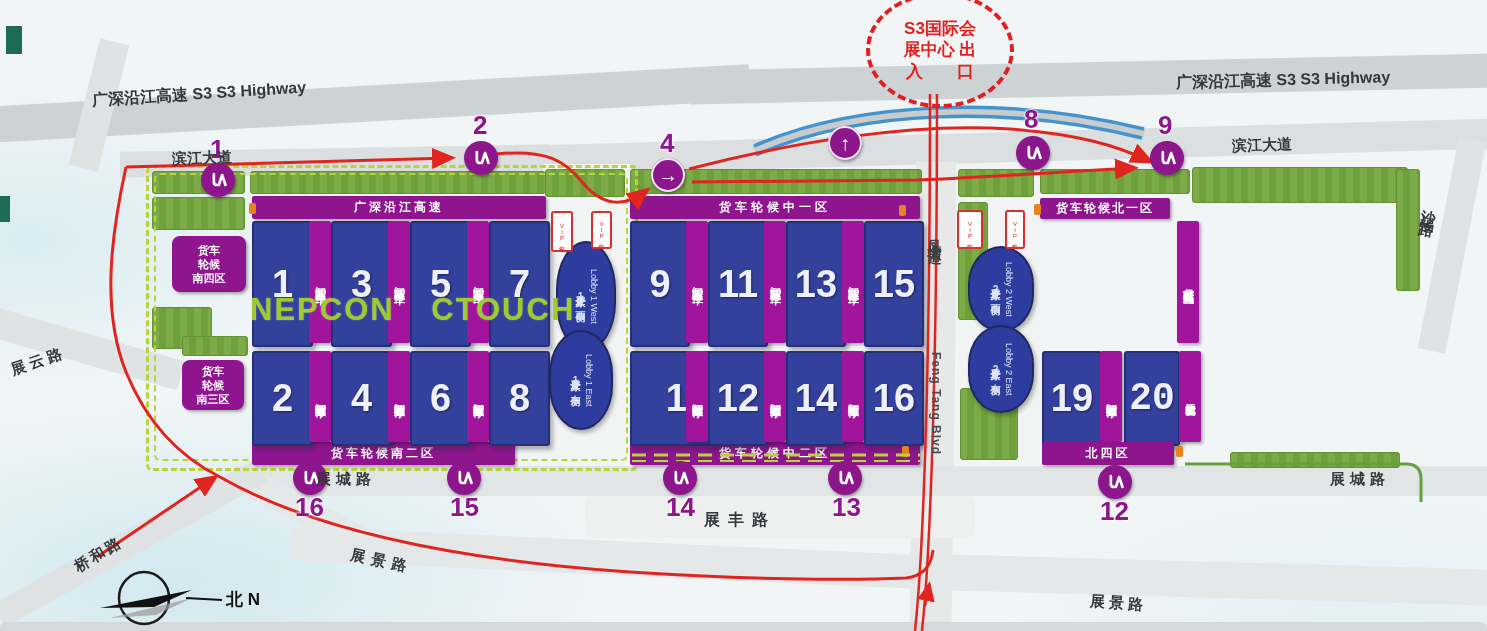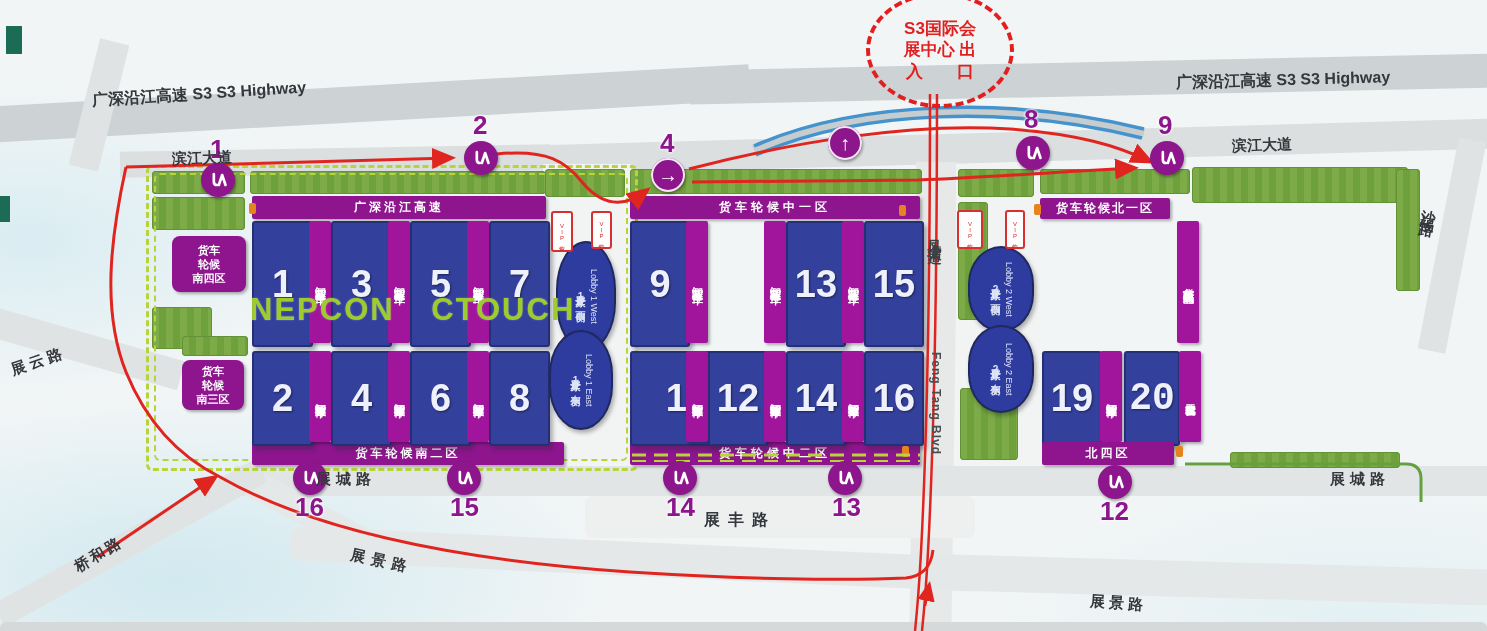--- a/index.html
+++ b/index.html
@@ -74,21 +74,21 @@
   <div class="lawn" style="left:960px;top:388px;width:58px;height:72px;"></div>
   <div class="lawn" style="left:1040px;top:169px;width:150px;height:25px;"></div>
   <div class="lawn" style="left:1192px;top:167px;width:216px;height:36px;"></div>
   <div class="lawn" style="left:1396px;top:169px;width:24px;height:122px;"></div>
   <div class="lawn" style="left:1230px;top:452px;width:170px;height:16px;"></div>
 
   <div class="dashedbox" style="left:146px;top:165px;width:486px;height:300px;"></div>
   <div class="dashedbox2" style="left:154px;top:173px;width:470px;height:284px;"></div>
 
   <div class="banner" style="left:252px;top:196px;width:294px;height:23px;">广深沿江高速</div>
-  <div class="banner" style="left:252px;top:442px;width:312px;height:23px;">货车轮候南二区</div>
+  <div class="banner" style="left:252px;top:442px;width:263px;height:23px;">货车轮候南二区</div>
   <div class="pbox" style="left:172px;top:236px;width:74px;height:56px;">
     <span>货车</span>
     <span>轮候</span>
     <span>南四区</span>
   </div>
   <div class="pbox" style="left:182px;top:360px;width:62px;height:50px;">
     <span>货车</span>
     <span>轮候</span>
     <span>南三区</span>
   </div>
@@ -107,20 +107,21 @@
   <div class="vstrip" style="left:388px;top:351px;width:22px;height:91px;letter-spacing:1px;">卸货区停车</div>
   <div class="hall" style="left:410px;top:351px;width:57px;height:91px;">6</div>
   <div class="vstrip" style="left:467px;top:351px;width:22px;height:91px;letter-spacing:1px;">卸货区停车</div>
   <div class="hall" style="left:489px;top:351px;width:57px;height:91px;">8</div>
 
   <div class="banner" style="left:630px;top:442px;width:290px;height:23px;letter-spacing:4px;">货车轮候中二区</div>
   <div class="banner" style="left:630px;top:196px;width:290px;height:23px;letter-spacing:4px;">货车轮候中一区</div>
 
   <div class="hall" style="left:630px;top:221px;width:56px;height:122px;">9</div>
   <div class="vstrip" style="left:686px;top:221px;width:22px;height:122px;">卸货区停车</div>
+  <div class="hall" style="left:708px;top:221px;width:56px;height:122px;">11</div>
   <div class="vstrip" style="left:764px;top:221px;width:22px;height:122px;">卸货区停车</div>
   <div class="hall" style="left:786px;top:221px;width:56px;height:122px;">13</div>
   <div class="vstrip" style="left:842px;top:221px;width:22px;height:122px;">卸货区停车</div>
   <div class="hall" style="left:864px;top:221px;width:56px;height:122px;">15</div>
 
   <div class="hall" style="left:630px;top:351px;width:56px;height:91px;padding-left:27px;">10</div>
   <div class="vstrip" style="left:686px;top:351px;width:22px;height:91px;letter-spacing:1px;">卸货区停车</div>
   <div class="hall" style="left:708px;top:351px;width:56px;height:91px;">12</div>
   <div class="vstrip" style="left:764px;top:351px;width:22px;height:91px;letter-spacing:1px;">卸货区停车</div>
   <div class="hall" style="left:786px;top:351px;width:56px;height:91px;">14</div>
@@ -277,15 +278,24 @@
   <div class="rlabel" style="left:1090px;top:594px;transform:rotate(4deg);letter-spacing:4px;">展景路</div>
 
   <div id="s3circle">
     <div>S3国际会</div>
     <div>展中心 出</div>
     <div>入　　口</div>
   </div>
 
   <div id="watermark">NEPCON  CTOUCH</div>
 
+  <div class="abs" style="left:96px;top:568px;width:180px;height:62px;">
+    <svg width="180" height="62">
+      <ellipse cx="48" cy="30" rx="25" ry="26" fill="none" stroke="#1b1b1b" stroke-width="2.5"></ellipse>
+      <polygon points="4,40 96,22 58,39" fill="#111"></polygon>
+      <polygon points="14,50 96,30 60,47" fill="#9a9a9a" opacity="0.7"></polygon>
+      <line x1="90" y1="30" x2="126" y2="32" stroke="#111" stroke-width="2"></line>
+    </svg>
+    <span class="rlabel" style="left:130px;top:20px;font-size:17px;color:#111;">北 N</span>
+  </div>
 
 
 </div>
 
 </body></html>

